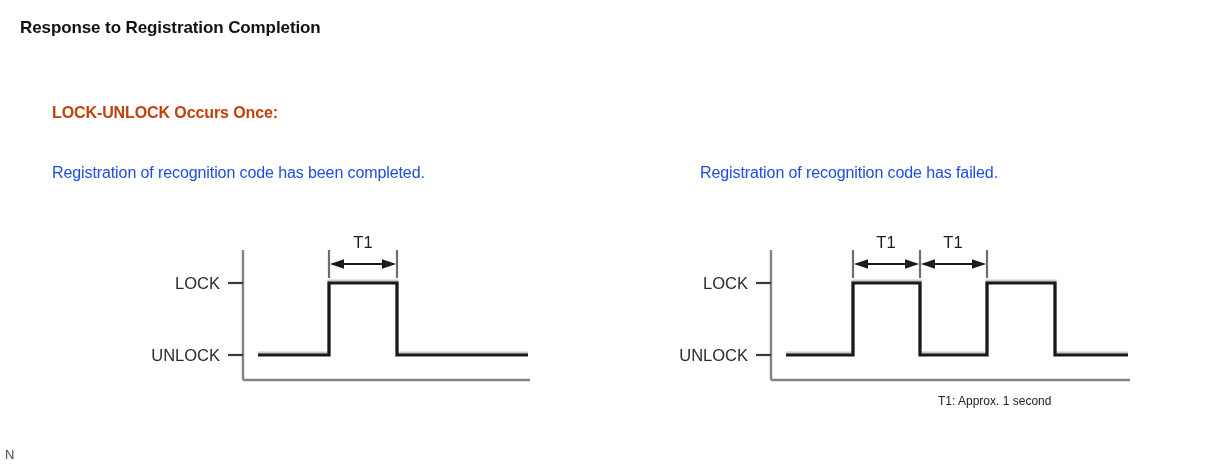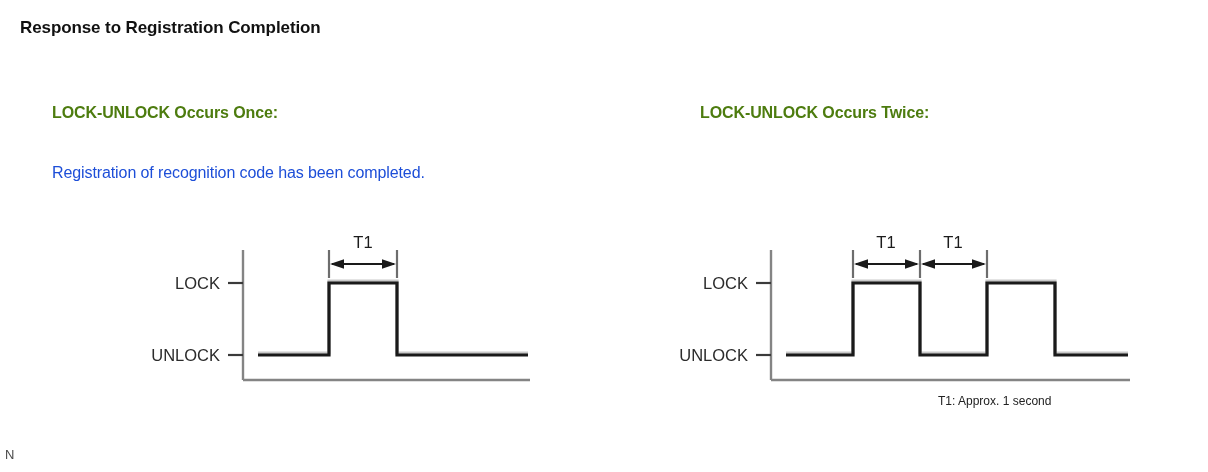--- a/index.html
+++ b/index.html
@@ -42,21 +42,21 @@
   .panel.left  { left: 0px;   width: 660px; }
   .panel.right { left: 648px; width: 560px; }
 
   .panel-heading {
     position: absolute;
     top: 104px;
     font-size: 16px;
     font-weight: bold;
     white-space: nowrap;
     letter-spacing: -0.1px;
-    color: #4d7c0f;
+    color: #c2410c;
   }
   .panel-desc {
     position: absolute;
     top: 164px;
     font-size: 16px;
     font-weight: normal;
     white-space: nowrap;
     letter-spacing: -0.1px;
     color: #1d4ed8;
   }
@@ -146,22 +146,22 @@
         <line class="dim-arrow" x1="332" y1="28" x2="394" y2="28"></line>
         <polygon class="dim-head" points="330,28 344,23.2 344,32.8"></polygon>
         <polygon class="dim-head" points="396,28 382,23.2 382,32.8"></polygon>
         <text class="dim-label" x="363" y="12" text-anchor="middle">T1</text>
       </svg>
     </div>
   </div>
 
   <div class="panel right">
 
-    <div class="panel-heading">LOCK-UNLOCK Occurs Twice:</div>
 
+    <div class="panel-desc">Registration of recognition code has failed.</div>
 
     <div class="chart">
       <svg width="560" height="170" viewBox="0 0 560 170" xmlns="http://www.w3.org/2000/svg">
 
         <line class="axis-line" x1="123" y1="14" x2="123" y2="144"></line>
         <line class="axis-line" x1="123" y1="144" x2="482" y2="144"></line>
 
         <line class="tick-line" x1="108" y1="47" x2="123" y2="47"></line>
         <line class="tick-line" x1="108" y1="119" x2="123" y2="119"></line>
 

